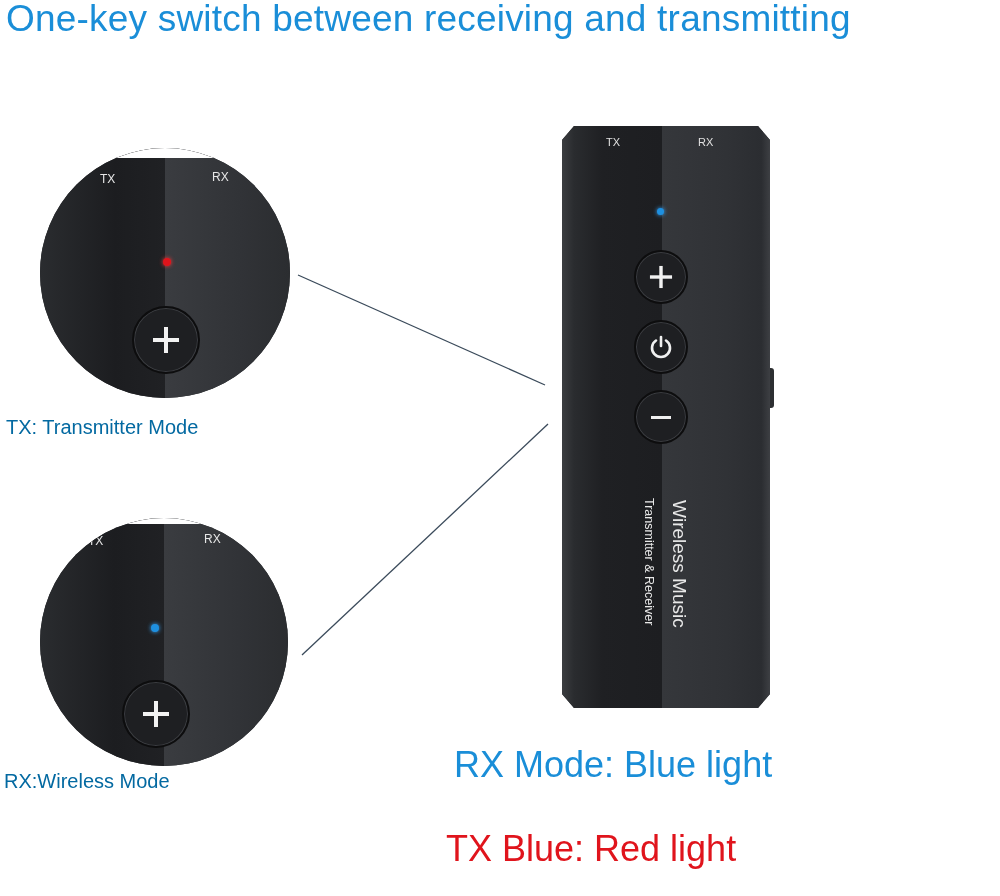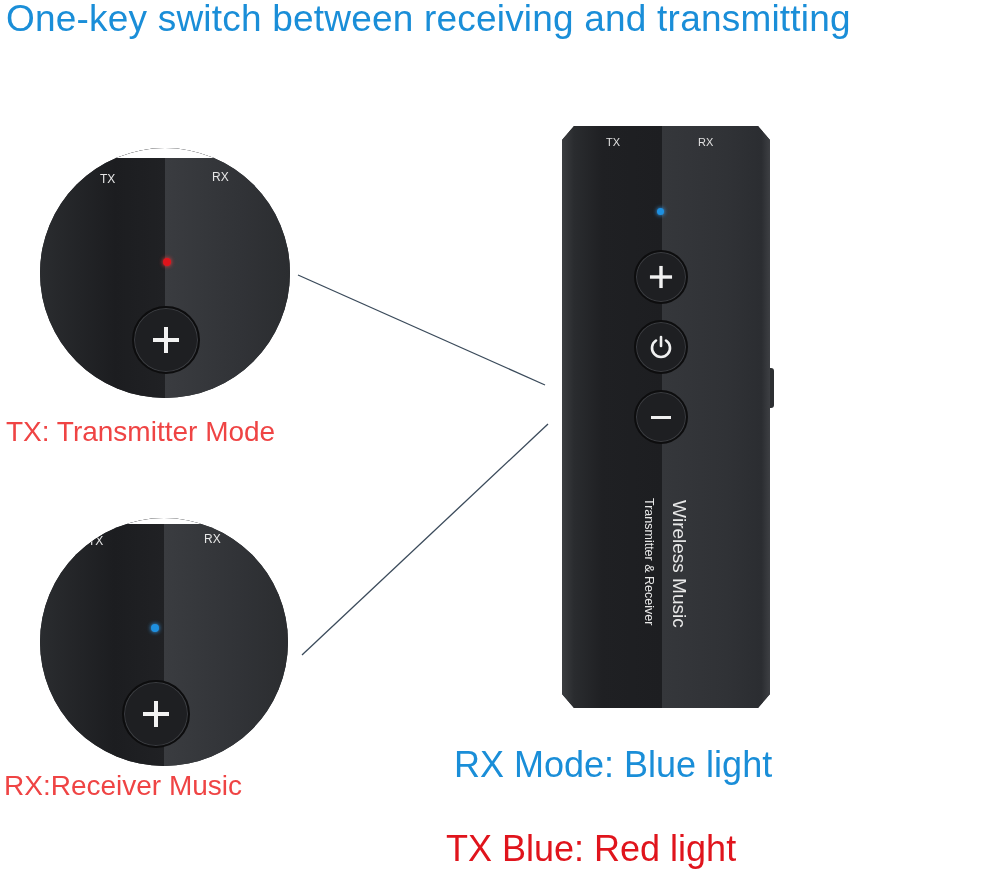--- a/index.html
+++ b/index.html
@@ -10,21 +10,21 @@
   .circle .right{position:absolute;right:0;top:0;bottom:0;width:50%;background:linear-gradient(90deg,#3a3c40 0%,#313337 60%,#2b2d30 100%);}
   .circle .topedge{position:absolute;left:0;right:0;top:0;height:18px;background:#fff;}
   .circle .lbl{position:absolute;color:#e6e6e6;font-size:12px;}
   .led{position:absolute;width:8px;height:8px;border-radius:50%;}
   .btn{position:absolute;border-radius:50%;background:#1e1f22;border:2px solid #0d0d0e;box-shadow:0 0 0 1px #3c3e42 inset;display:flex;align-items:center;justify-content:center;}
   .plus{position:relative;width:26px;height:26px;}
   .plus:before,.plus:after{content:"";position:absolute;background:#f2f2f2;}
   .plus:before{left:11px;top:0;width:4px;height:26px;}
   .plus:after{top:11px;left:0;height:4px;width:26px;}
   .minus{width:20px;height:3px;background:#f0f0f0;}
-  .caption{position:absolute;font-size:28px;color:#ef4444;white-space:nowrap;}
+  .caption{position:absolute;font-size:20px;color:#0369a1;white-space:nowrap;}
   .device{position:absolute;left:562px;top:126px;width:208px;height:582px;background:#26282b;clip-path:polygon(12px 0,196px 0,208px 14px,208px 568px,196px 582px,12px 582px,0 568px,0 14px);}
   .device .l{position:absolute;left:0;top:0;bottom:0;width:100px;background:linear-gradient(90deg,#3b3d40 0,#2a2c2f 12px,#1f2023 40%,#1d1e21 100%);}
   .device .r{position:absolute;left:100px;right:0;top:0;bottom:0;background:linear-gradient(90deg,#35373b 0,#303236 60%,#2b2d31 92%,#3d3f43 100%);}
   .device .lbl{position:absolute;color:#e0e0e0;font-size:11px;top:10px;}
   .vtext{position:absolute;writing-mode:vertical-rl;color:#e8e8e8;white-space:nowrap;}
   .sideknob{position:absolute;left:768px;top:368px;width:6px;height:40px;background:#2d2f32;border-radius:0 3px 3px 0;}
   .mode{position:absolute;font-size:36px;white-space:nowrap;}
   svg.lines{position:absolute;left:0;top:0;}
 </style>
 </head>
@@ -54,21 +54,21 @@
   <div class="left"></div>
     <div class="right"></div>
   <div class="topedge" style="height:6px;"></div>
   <span class="lbl" style="left:48px;top:16px;">TX</span>
   <span class="lbl" style="left:164px;top:14px;">RX</span>
   <div class="led" style="left:111px;top:106px;background:#1e90e0;box-shadow:0 0 4px #3aa8ff;"></div>
   <div class="btn" style="left:82px;top:162px;width:64px;height:64px;">
     <div class="plus"></div>
   </div>
 </div>
-<div class="caption" style="left:4px;top:770px;">RX:Receiver Music</div>
+<div class="caption" style="left:4px;top:770px;">RX:Wireless Mode</div>
 
 <div class="sideknob"></div>
 <div class="device">
   <div class="l"></div>
     <div class="r"></div>
   <span class="lbl" style="left:44px;">TX</span>
   <span class="lbl" style="left:136px;">RX</span>
   <div class="led" style="left:95px;top:82px;width:7px;height:7px;background:#1e90e0;box-shadow:0 0 4px #3aa8ff;"></div>
   <div class="btn" style="left:72px;top:124px;width:50px;height:50px;">
     <div class="plus" style="transform:scale(0.85);"></div>

